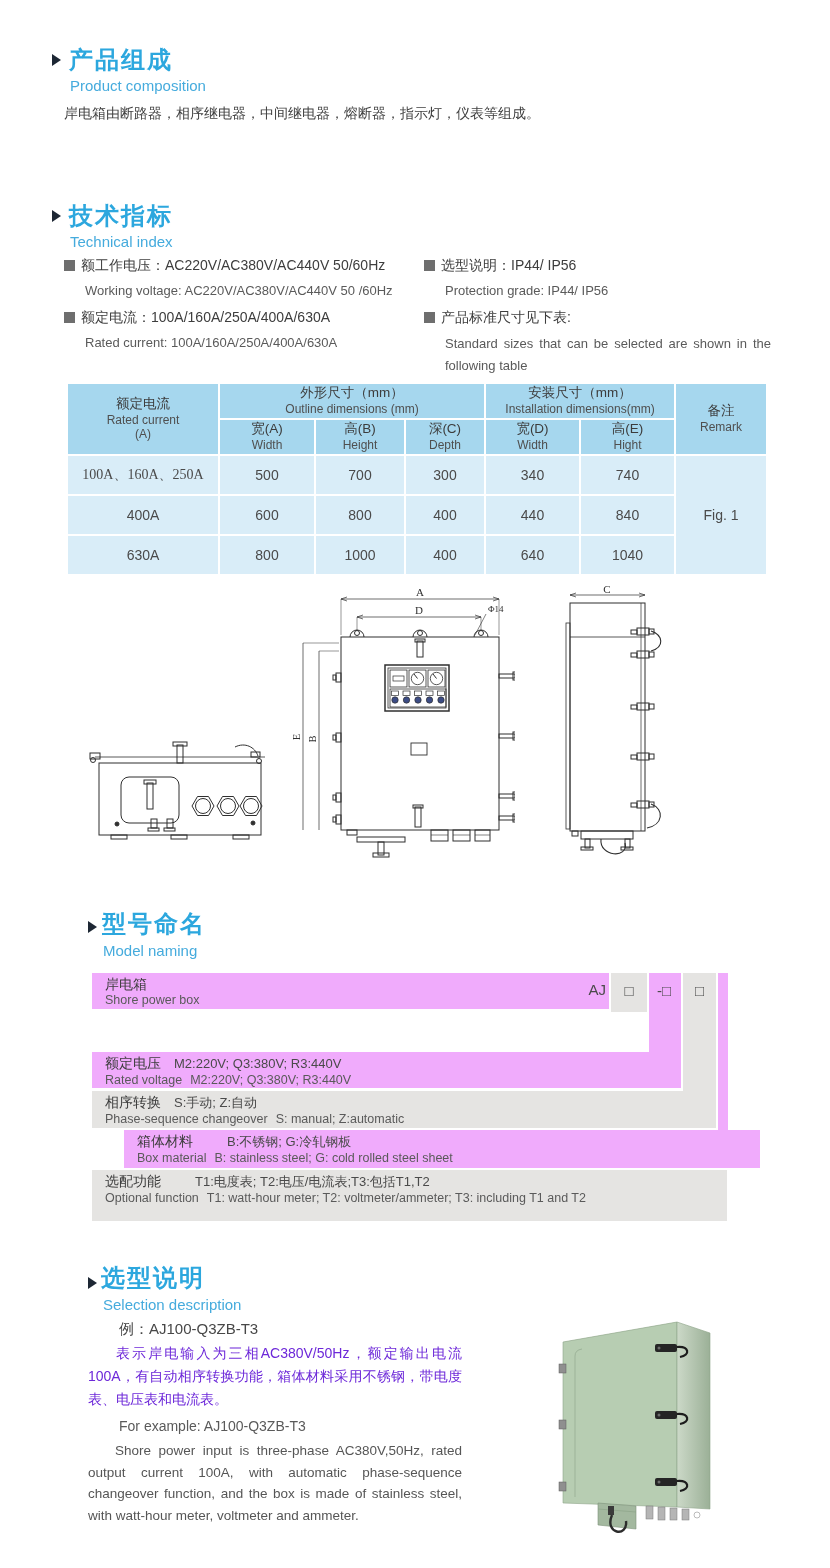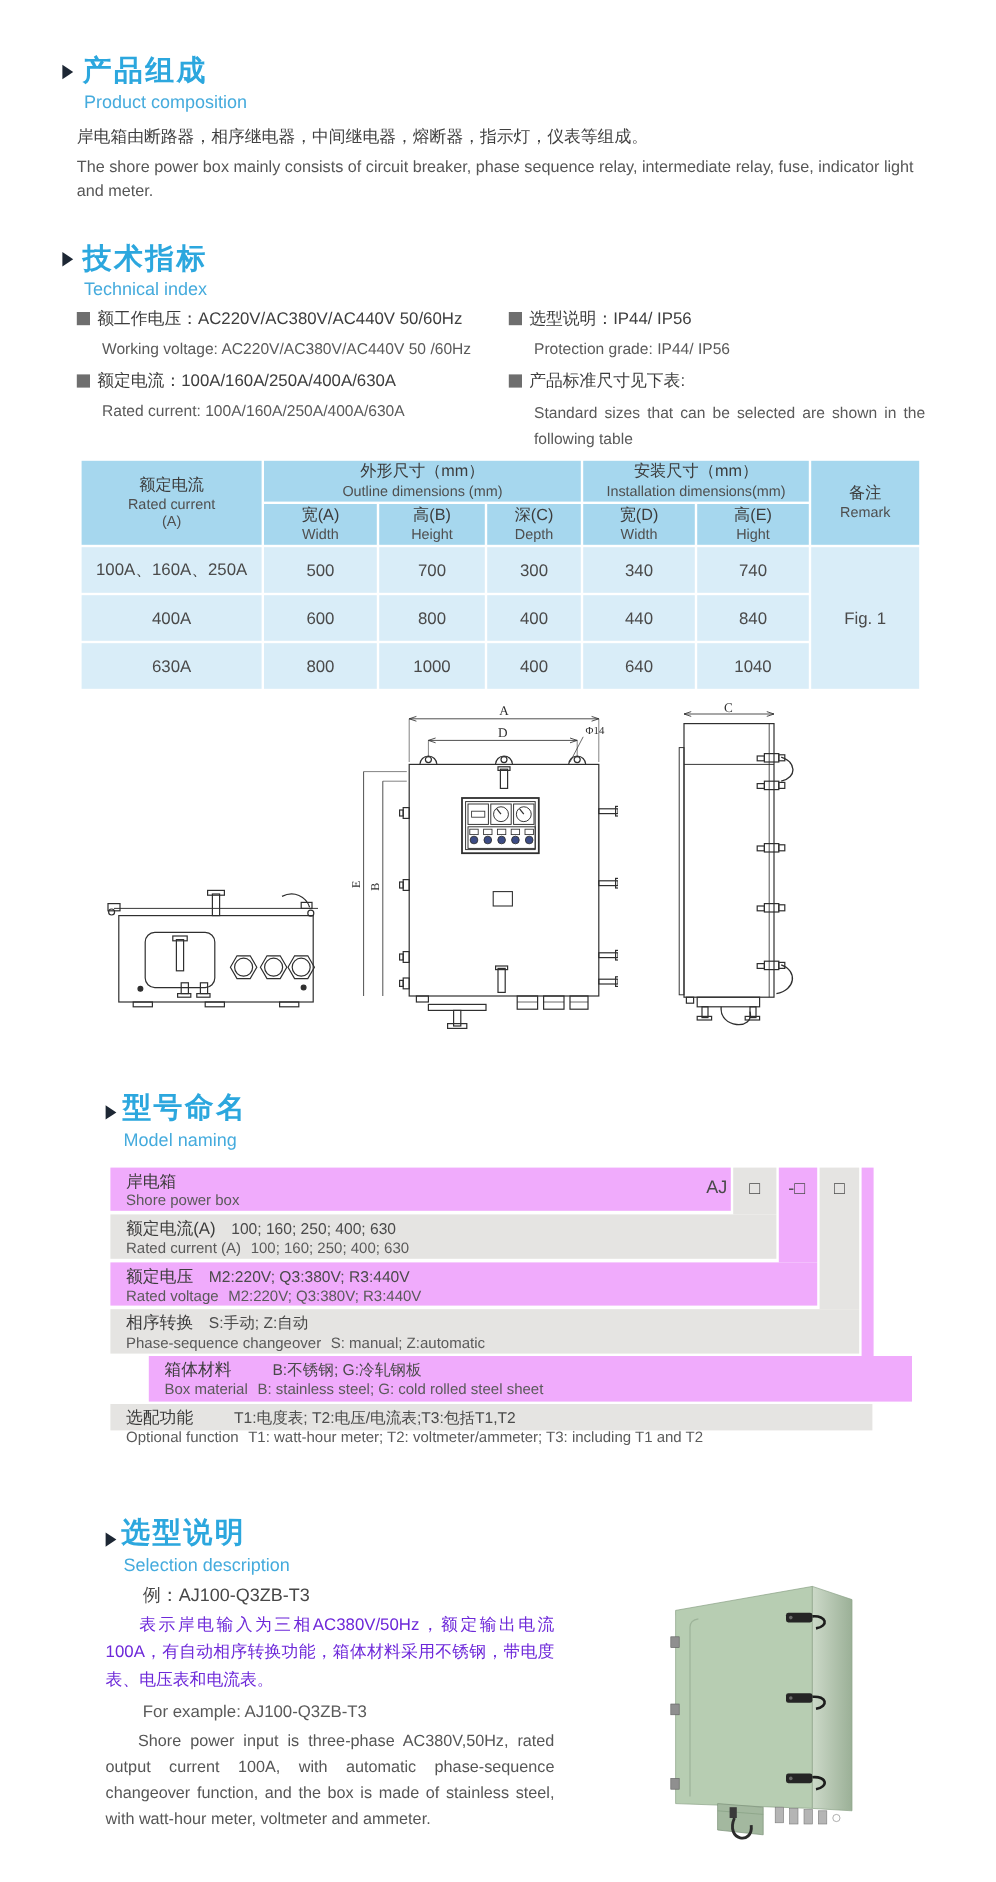--- a/index.html
+++ b/index.html
@@ -43,21 +43,20 @@
 </style>
 </head>
 <body>
 
 <div class="page">
 
   <div class="abs marker" style="left:52px;top:54px;"></div>
   <div class="abs h-cn" style="left:69px;top:48px;">产品组成</div>
   <div class="abs h-en" style="left:70px;top:78px;">Product  composition</div>
   <div class="abs p-cn" style="left:64px;top:103px;width:700px;">岸电箱由断路器，相序继电器，中间继电器，熔断器，指示灯，仪表等组成。</div>
-  <div class="abs p-en" style="left:64px;top:129px;width:710px;">The shore power box mainly consists of circuit breaker, phase sequence relay, intermediate relay, fuse, indicator light and meter.</div>
 
   <div class="abs marker" style="left:52px;top:210px;"></div>
   <div class="abs h-cn" style="left:69px;top:204px;">技术指标</div>
   <div class="abs h-en" style="left:70px;top:234px;">Technical index</div>
 
   <div class="abs spec-cn" style="left:64px;top:257px;"><span class="sq"></span><span>额工作电压：AC220V/AC380V/AC440V  50/60Hz</span></div>
   <div class="abs spec-en" style="left:85px;top:283px;">Working voltage: AC220V/AC380V/AC440V 50 /60Hz</div>
   <div class="abs spec-cn" style="left:64px;top:309px;"><span class="sq"></span><span>额定电流：100A/160A/250A/400A/630A</span></div>
   <div class="abs spec-en" style="left:85px;top:335px;">Rated current: 100A/160A/250A/400A/630A</div>
 
@@ -112,21 +111,21 @@
       <td class="th">
             <div class="cellcn">宽(D)</div>
             <div class="cellen">Width</div>
           </td>
       <td class="th">
             <div class="cellcn">高(E)</div>
             <div class="cellen">Hight</div>
           </td>
     </tr>
     <tr>
-      <td class="tb cellval" style="height:38px;">100A、160A、250A</td>
+      <td class="tb cellval" style="height:38px;font-family:Liberation Serif, serif;">100A、160A、250A</td>
       <td class="tb cellval">500</td>
       <td class="tb cellval">700</td>
       <td class="tb cellval">300</td>
       <td class="tb cellval">340</td>
       <td class="tb cellval">740</td>
       <td class="tb cellval" rowspan="3">Fig. 1</td>
     </tr>
     <tr>
       <td class="tb cellval" style="height:38px;">400A</td>
       <td class="tb cellval">600</td>
@@ -307,37 +306,33 @@
   <div class="abs marker" style="left:88px;top:921px;"></div>
   <div class="abs h-cn" style="left:102px;top:912px;">型号命名</div>
   <div class="abs h-en" style="left:103px;top:943px;">Model naming</div>
 
   <div class="abs" style="left:92px;top:973px;width:640px;height:236px;">
 
     <div class="mrow blue" style="top:0;height:36px;width:517px;">
       <div class="ml1">岸电箱</div>
       <div class="ml2">Shore power box</div>
     </div>
-    <div class="mrow gray" style="top:39px;height:37px;width:555px;">
-      <div class="ml1"><span>额定电流(A)</span><span class="mdet">100; 160; 250; 400; 630</span></div>
-      <div class="ml2"><span>Rated current (A)</span><span class="mdet2">100; 160; 250; 400; 630</span></div>
-    </div>
     <div class="mrow blue" style="top:79px;height:36px;width:589px;">
       <div class="ml1"><span>额定电压</span><span class="mdet">M2:220V;  Q3:380V;  R3:440V</span></div>
       <div class="ml2"><span>Rated voltage</span><span class="mdet2">M2:220V;  Q3:380V;  R3:440V</span></div>
     </div>
     <div class="mrow gray" style="top:118px;height:37px;width:624px;">
       <div class="ml1"><span>相序转换</span><span class="mdet">S:手动; Z:自动</span></div>
       <div class="ml2"><span>Phase-sequence changeover</span><span class="mdet2">S: manual;  Z:automatic</span></div>
     </div>
     <div class="mrow blue" style="top:157px;height:38px;width:636px;margin-left:32px;">
       <div class="ml1"><span>箱体材料</span><span class="mdet" style="margin-left:34px;">B:不锈钢;  G:冷轧钢板</span></div>
       <div class="ml2"><span>Box material</span><span class="mdet2">B: stainless steel; G: cold rolled steel sheet</span></div>
     </div>
-    <div class="mrow gray" style="top:197px;height:22px;width:635px;">
+    <div class="mrow gray" style="top:197px;height:51px;width:635px;">
       <div class="ml1"><span>选配功能</span><span class="mdet" style="margin-left:34px;">T1:电度表;  T2:电压/电流表;T3:包括T1,T2</span></div>
       <div class="ml2"><span>Optional function</span><span class="mdet2">T1: watt-hour meter; T2: voltmeter/ammeter; T3: including T1 and T2</span></div>
     </div>
 
     <div class="band gray" style="left:519px;width:36px;height:39px;"></div>
     <div class="band blue" style="left:557px;width:32px;height:79px;"></div>
     <div class="band gray" style="left:591px;width:33px;height:118px;"></div>
     <div class="band blue" style="left:626px;width:10px;height:157px;"></div>
 
     <div class="aj" style="left:480px;top:8px;width:34px;text-align:right;">AJ</div>

